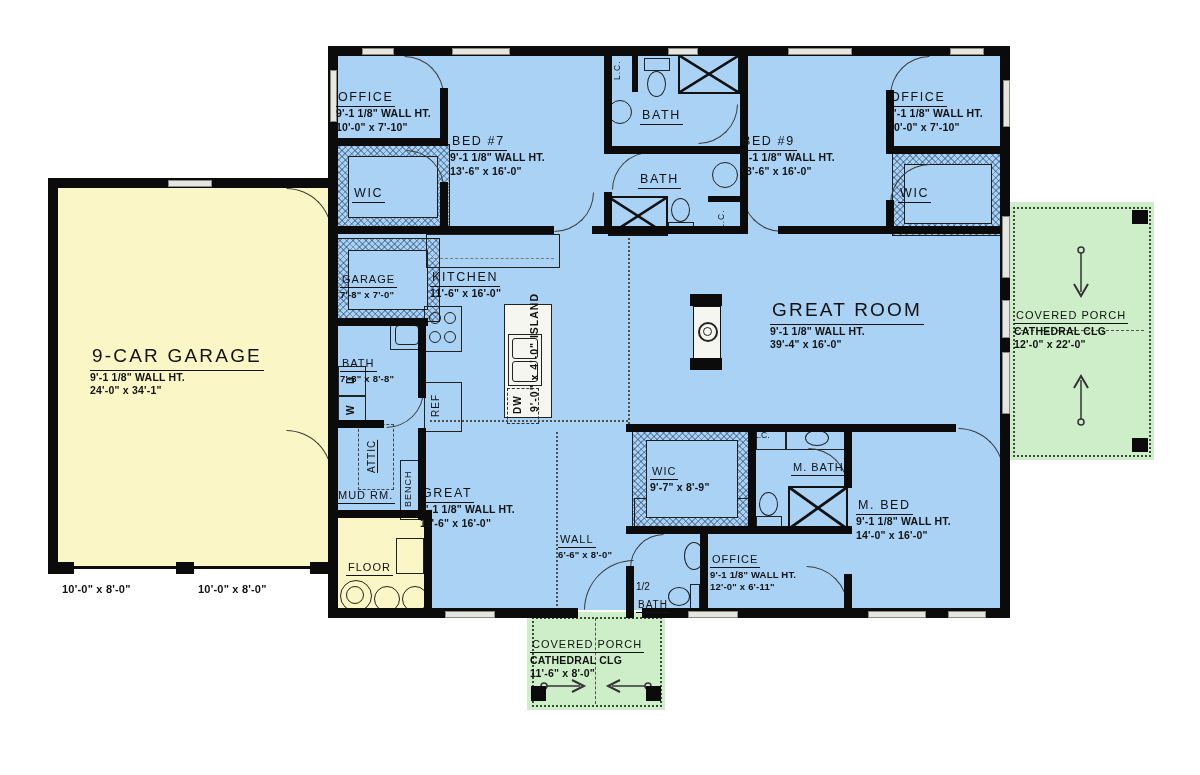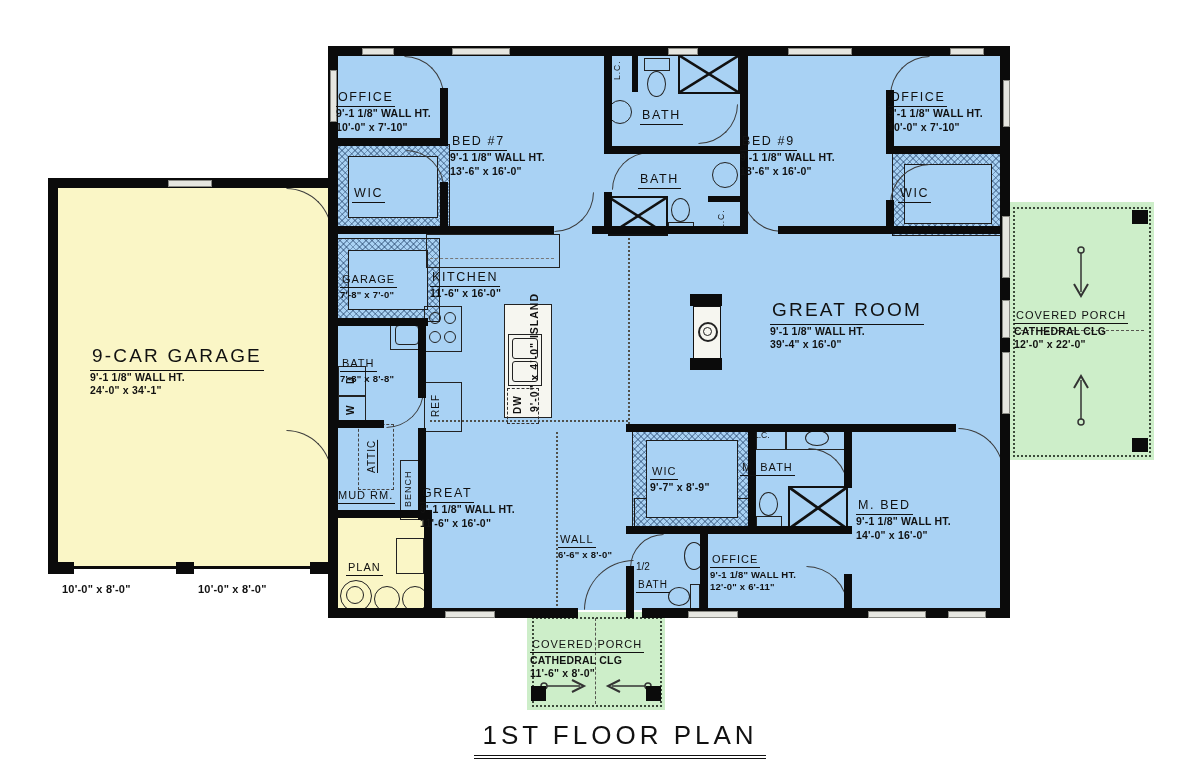--- a/index.html
+++ b/index.html
@@ -340,52 +340,49 @@
   </div>
   <div class="lbl" style="left:420px;top:482px;width:140px">
     <span class="nm">GREAT</span>
     <span class="dm">9'-1 1/8" WALL HT.</span>
     <span class="dm">11'-6" x 16'-0"</span>
   </div>
   <div class="lbl" style="left:650px;top:460px;width:94px">
     <span class="nm sm">WIC</span>
     <span class="dm">9'-7" x 8'-9"</span>
   </div>
-  <div class="lbl" style="left:740px;top:456px;width:66px">
+  <div class="lbl" style="left:791px;top:456px;width:66px">
     <span class="nm sm">M. BATH</span>
   </div>
   <div class="lbl" style="left:856px;top:494px;width:146px">
     <span class="nm">M. BED</span>
     <span class="dm">9'-1 1/8" WALL HT.</span>
     <span class="dm">14'-0" x 16'-0"</span>
   </div>
   <div class="lbl" style="left:558px;top:528px;width:78px">
     <span class="nm sm">WALL</span>
     <span class="dm" style="font-size:9.5px">6'-6" x 8'-0"</span>
   </div>
-  <div class="lbl" style="left:636px;top:560px;width:50px">
+  <div class="lbl" style="left:636px;top:580px;width:50px">
     <span class="plain" style="font-weight:400;font-size:10px">1/2</span>
     <span class="nm sm" style="font-size:10px">BATH</span>
   </div>
   <div class="lbl" style="left:710px;top:548px;width:132px">
     <span class="nm sm">OFFICE</span>
     <span class="dm" style="font-size:9.5px">9'-1 1/8" WALL HT.</span>
     <span class="dm" style="font-size:9.5px">12'-0" x 6'-11"</span>
   </div>
   <div class="lbl" style="left:336px;top:484px;width:66px">
     <span class="nm sm">MUD RM.</span>
   </div>
   <div class="lbl" style="left:346px;top:556px;width:70px">
-    <span class="nm sm">PLAN</span>
+    <span class="nm sm">FLOOR</span>
   </div>
 
   <div class="lbl" style="left:62px;top:582px;width:120px">
     <span class="dm" style="font-size:11px">10'-0" x 8'-0"</span>
   </div>
   <div class="lbl" style="left:198px;top:582px;width:120px">
     <span class="dm" style="font-size:11px">10'-0" x 8'-0"</span>
   </div>
 
-  <div class="title-wrap">
-    <span class="title">1ST FLOOR PLAN</span>
-  </div>
 
 </div>
 
 </body></html>

